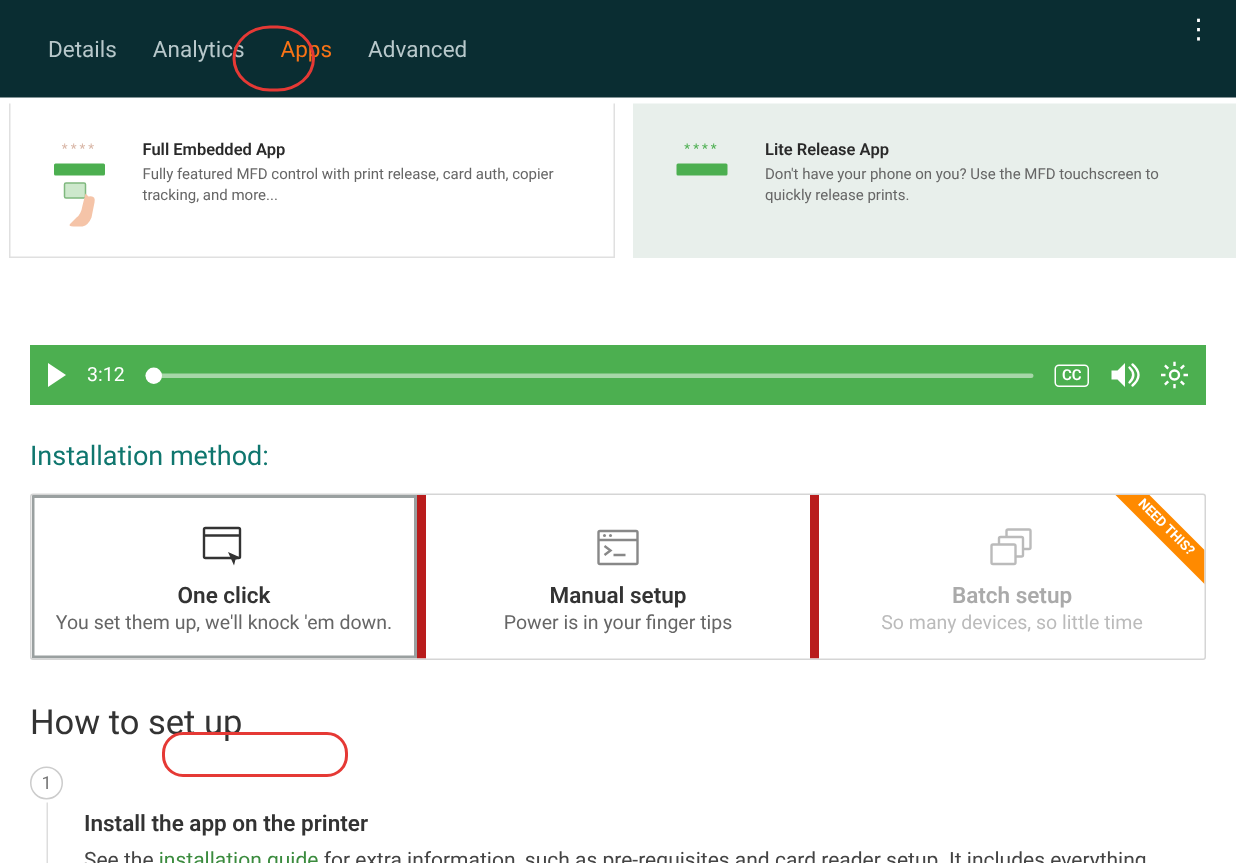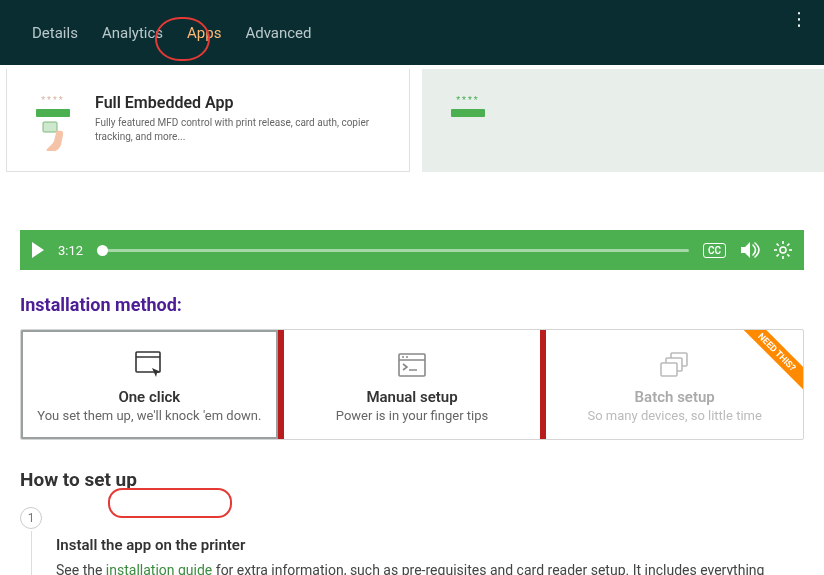--- a/index.html
+++ b/index.html
@@ -1,63 +1,63 @@
 <!DOCTYPE html>
 <html><head>
 <meta charset="utf-8">
 <style>
   * { box-sizing: border-box; margin: 0; padding: 0; }
   body { font-family: -apple-system, BlinkMacSystemFont, "Segoe UI", Roboto, Arial, sans-serif; font-size: 14px; color: #333; width: 824px; background: #fff; }
   
   .topbar { background: #0a2d32; height: 65px; display: flex; align-items: center; padding: 0 20px; position: relative; }
   .topbar .tab { color: #b8c8cb; padding: 0 12px; height: 56px; display: flex; align-items: center; cursor: pointer; font-size: 15px; }
-  .topbar .tab.active { color: #fdba74; }
+  .topbar .tab.active { color: #f97316; }
   .kebab { position: absolute; right: 12px; top: 4px; color: #fff; font-size: 18px; padding: 4px; cursor: pointer; }
   .circle-annotation { position: absolute; border: 2.5px solid #e53935; border-radius: 50%/55%; pointer-events: none; }
   .circle-tab { left: 155px; top: 17px; width: 55px; height: 44px; }
   
   .app-cards { display: flex; gap: 12px; padding: 0; margin-top: 4px; }
   .app-card { flex: 1; display: flex; padding: 24px 18px 18px 18px; gap: 14px; }
   .app-card.selected { background: #fff; border: 1px solid #e0e0e0; border-top: none; margin-left: 6px; }
   .app-card.unselected { background: #e8efeb; }
   .app-badge { width: 56px; flex-shrink: 0; display:flex; flex-direction:column; align-items:center; gap:4px; padding-top:2px;}
   .app-badge .stars { color: #4caf50; font-size: 9px; letter-spacing: 2px; }
   .app-badge.full .stars { color: #d8b5a5; }
   .app-badge .bar { width: 34px; height: 8px; background: #4caf50; border-radius: 1px; }
   .hand { width:28px; height:32px; }
   .app-info { flex: 1; }
-  .app-title { font-weight: 600; font-size: 16px; color: #2a2a2a; margin-bottom: 4px; }
+  .app-title { font-weight: 600; font-size: 11px; color: #2a2a2a; margin-bottom: 4px; }
   .app-desc { font-size: 10px; color: #666; line-height: 1.35; }
   
   .video-area { margin: 0 20px; }
   .video-space { height: 58px; background:#fff;}
   .video-bar { background: #4caf50; height: 40px; display: flex; align-items: center; padding: 0 12px; gap: 14px; color: #fff; }
   .play-icon { width: 0; height: 0; border-left: 12px solid #fff; border-top: 8px solid transparent; border-bottom: 8px solid transparent; cursor:pointer;}
   .time { font-size: 13px; }
   .progress { flex: 1; height: 3px; background: rgba(255,255,255,0.5); position: relative; border-radius:2px;}
   .progress .dot { position: absolute; left: 0; top: -4px; width: 11px; height: 11px; background: #fff; border-radius: 50%; }
   .cc { border: 1.5px solid #fff; border-radius: 3px; font-size: 10px; padding: 1px 4px; font-weight:600; cursor:pointer;}
   .vol, .gear { cursor:pointer; }
   
   .content { padding: 0 20px; }
-  .section-title { font-size: 18px; font-weight: 700; margin: 24px 0 14px; color:#4c1d95;}
+  .section-title { font-size: 18px; font-weight: 400; margin: 24px 0 14px; color:#0f766e;}
   
   .methods { display: flex; border: 1px solid #d5d5d5; border-radius: 2px; overflow:hidden;}
   .method { flex: 1; text-align: center; padding: 18px 10px 16px; position: relative; border-right: 6px solid #b91c1c; cursor:pointer;}
   .method:last-child { border-right: none; }
   .method.selected { box-shadow: inset 0 0 0 2px #9aa0a0; }
   .method.disabled { color: #aaa; }
   .method .micon { height: 34px; display:flex; align-items:center; justify-content:center; margin-bottom:6px;}
   .method .mtitle { font-weight: 600; font-size: 15px; margin-bottom: 2px; }
   .method .msub { font-size: 13px; color: #666; }
   .method.disabled .msub { color:#bbb; }
   .ribbon { position: absolute; top: 0; right: 0; width: 68px; height: 68px; overflow:hidden;}
   .ribbon span { position:absolute; display:block; width:100px; padding:3px 0; background:#ff8a00; color:#fff; font-size:9px; font-weight:700; text-align:center; transform: rotate(45deg); top:14px; right:-24px;}
   
-  .howto-title { font-size: 19px; font-weight: 700; margin: 28px 0 16px; }
+  .howto-title { font-size: 23px; font-weight: 400; margin: 28px 0 16px; }
   .step { display: flex; gap: 14px; position: relative;}
   .step .num { width: 22px; height: 22px; border: 1px solid #ccc; border-radius: 50%; display: flex; align-items: center; justify-content: center; font-size: 12px; color: #777; flex-shrink:0; background:#fff; z-index:1;}
   .step .line { position:absolute; left:11px; top:24px; bottom:-20px; width:1px; background:#ddd;}
   .step-body { flex: 1; padding-bottom: 10px;}
   .step-title { font-weight: 600; font-size: 15px; margin-bottom: 6px; margin-top: 29px; }
   .step-desc { font-size: 14px; color: #444; line-height: 1.5; }
   .link { color: #3b8b3e; text-decoration: underline; cursor:pointer;}
   .circle-link { left: 108px; top: 488px; width: 124px; height: 30px; border:2.5px solid #e53935; border-radius: 14px; position:absolute; pointer-events:none;}
   
   svg { display:block; }
@@ -86,20 +86,24 @@
     </div>
     <div class="app-info">
       <div class="app-title">Full Embedded App</div>
       <div class="app-desc">Fully featured MFD control with print release, card auth, copier tracking, and more...</div>
     </div>
   </div>
   <div class="app-card unselected">
     <div class="app-badge">
       <div class="stars">****</div>
       <div class="bar"></div>
+    </div>
+    <div class="app-info">
+      <div class="app-title">Lite Release App</div>
+      <div class="app-desc">Don't have your phone on you? Use the MFD touchscreen to quickly release prints.</div>
     </div>
   </div>
 </div>
 
 <div class="video-area">
   <div class="video-space"></div>
   <div class="video-bar">
     <div class="play-icon"></div>
     <div class="time">3:12</div>
     <div class="progress">

